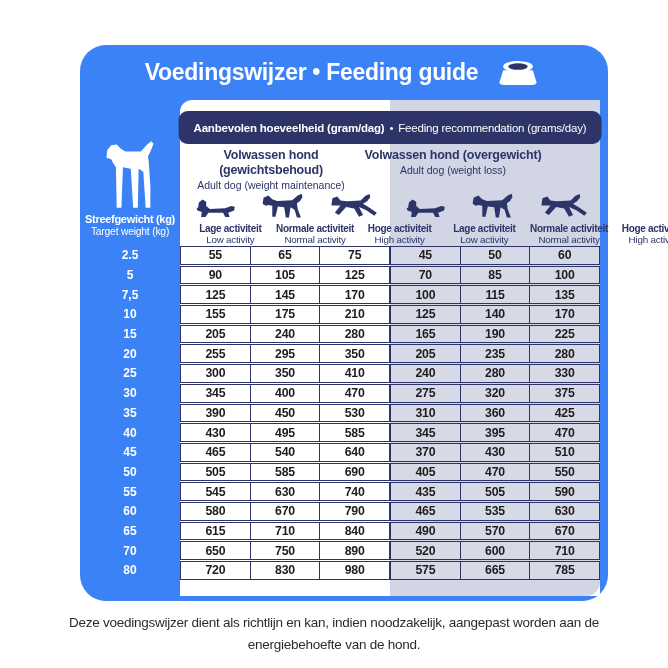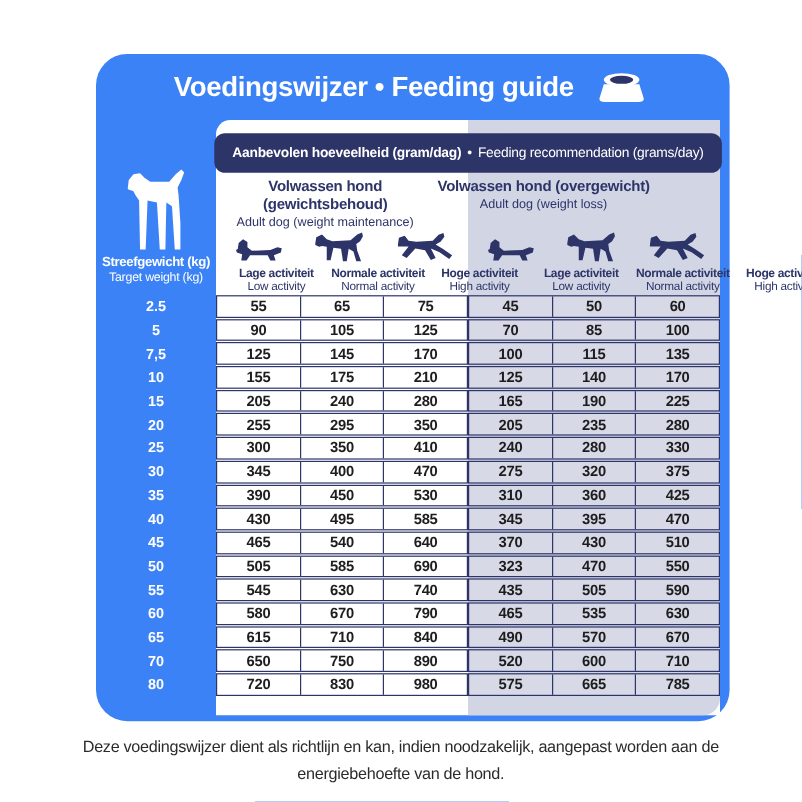--- a/index.html
+++ b/index.html
@@ -338,21 +338,21 @@
         </div>
       </div>
       <div class="row">
         <div class="wcell">50</div>
         <div class="grp white">
           <div class="vcell">505</div>
           <div class="vcell">585</div>
           <div class="vcell">690</div>
         </div>
         <div class="grp lav">
-          <div class="vcell">323</div>
+          <div class="vcell">405</div>
           <div class="vcell">470</div>
           <div class="vcell">550</div>
         </div>
       </div>
       <div class="row">
         <div class="wcell">55</div>
         <div class="grp white">
           <div class="vcell">545</div>
           <div class="vcell">630</div>
           <div class="vcell">740</div>

